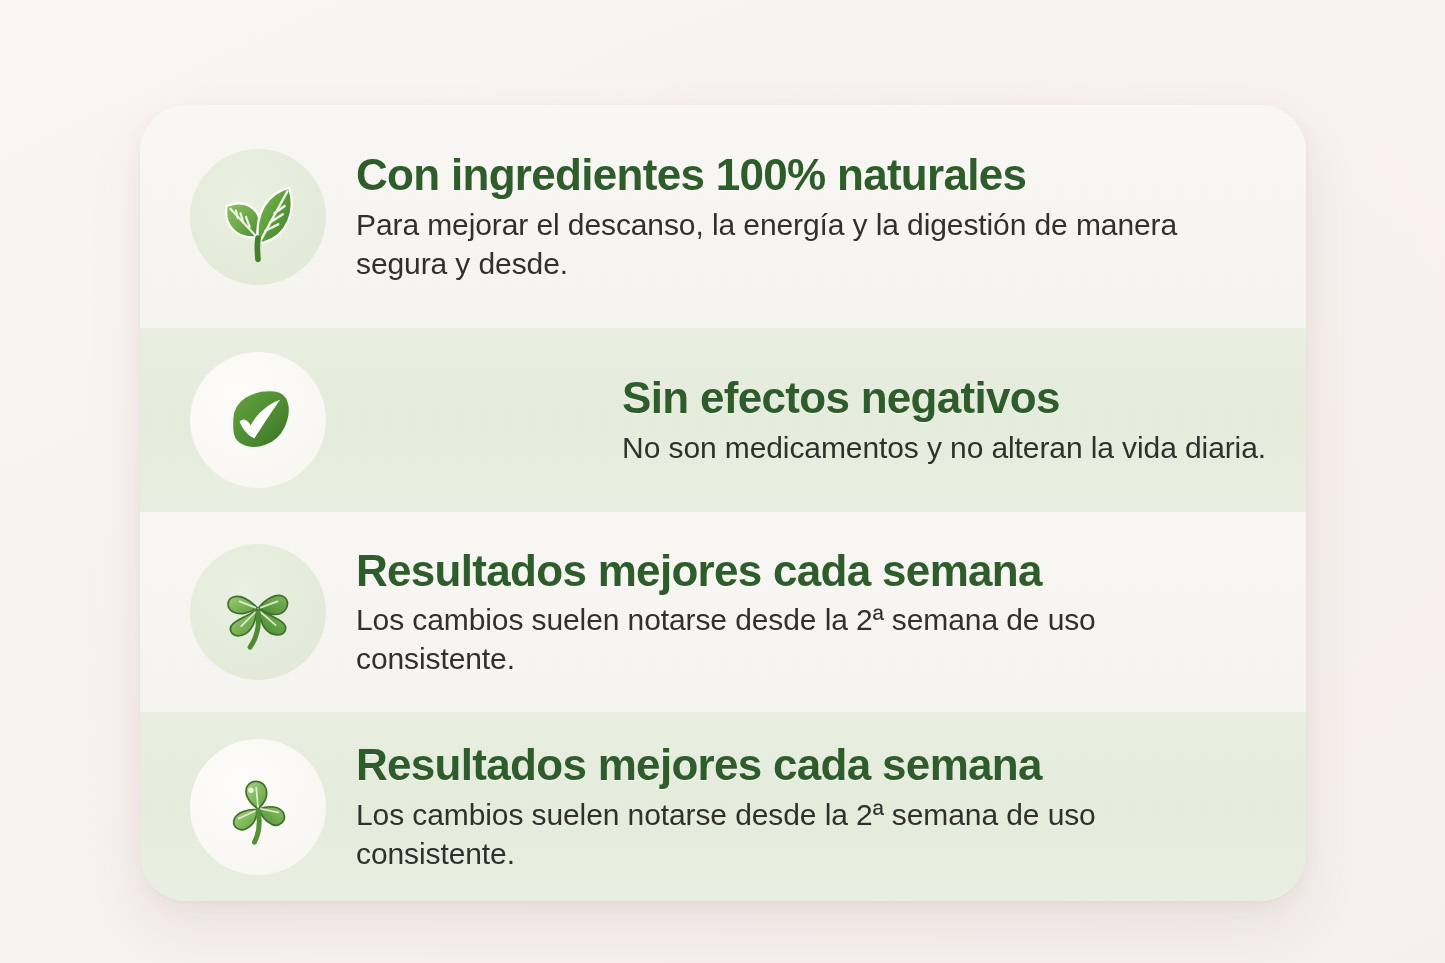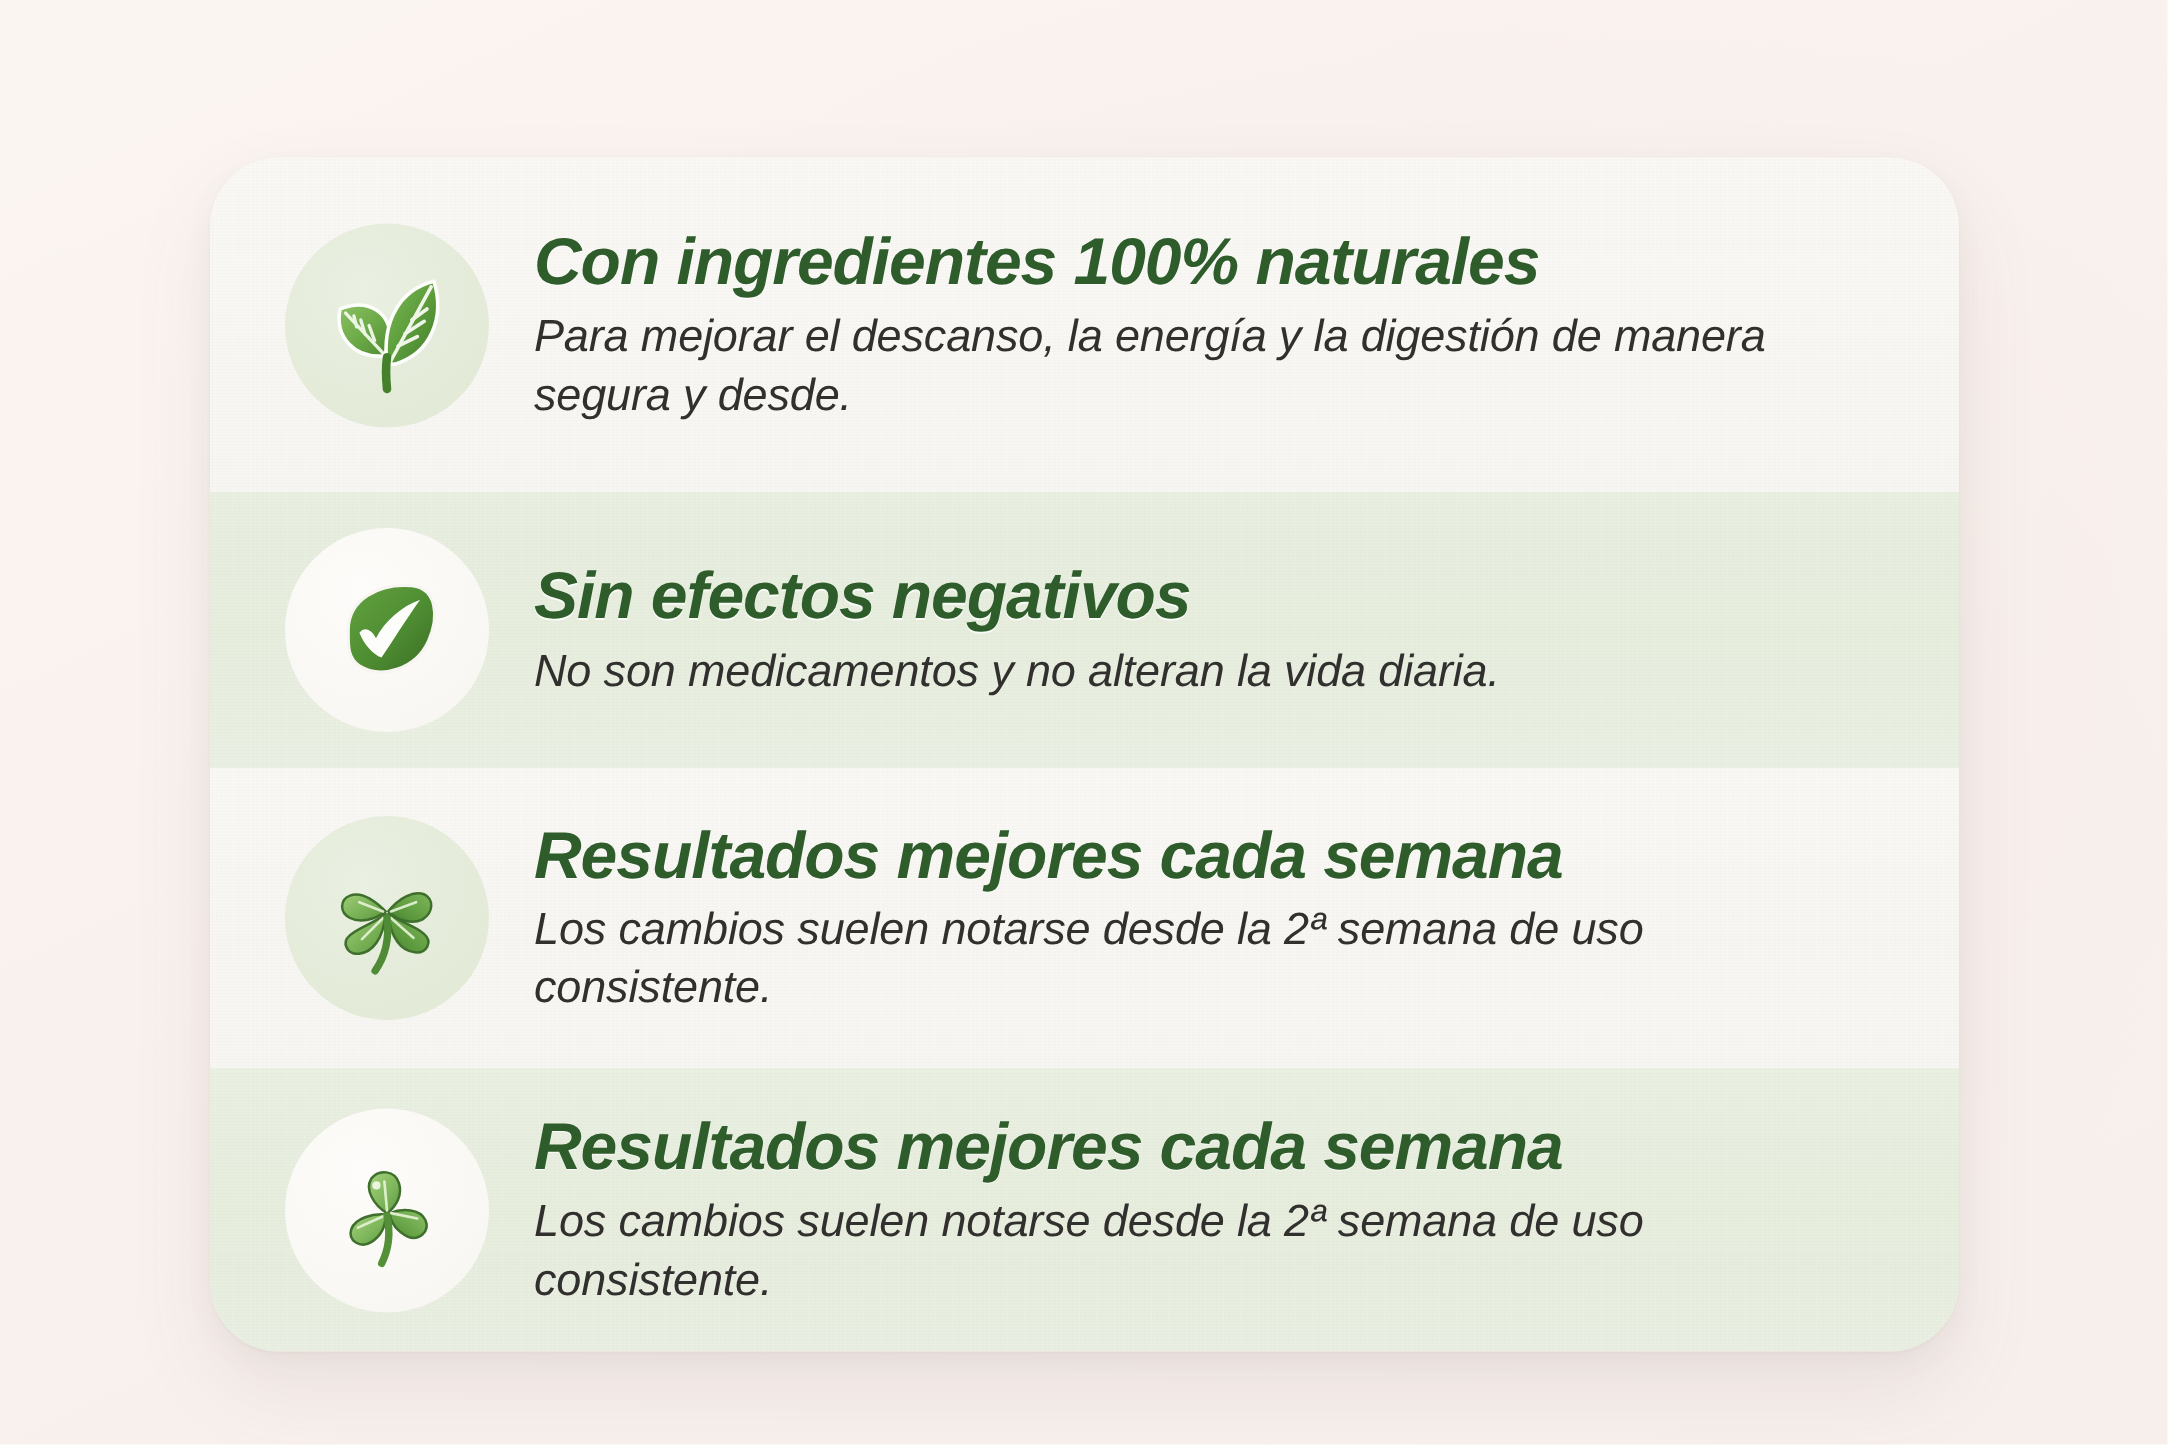--- a/index.html
+++ b/index.html
@@ -35,21 +35,21 @@
 
   
   .row {
     position:relative;
     display:flex;
     align-items:center;
     padding-left:50px;
     width:100%;
   }
   .row-0 { height:223px; }
-  .row-1 { height:184px; }
+  .row-1 { height:184px;justify-content:space-between; }
   .row-2 { height:200px; }
   .row-3 { height:189px; }
 
   .band-light {
     background:
       linear-gradient(180deg,#fbf9f6 0%, #f9f7f3 55%, #f8f6f2 100%);
   }
   .band-green {
     background:
       linear-gradient(180deg,#eaf0e2 0%, #e7eede 50%, #eaf0e3 100%);
@@ -79,21 +79,20 @@
   .badge-white { background:radial-gradient(circle at 38% 32%, #fdfcfa 0%, #faf8f4 62%, #f7f5f0 100%); }
   .badge svg { width:92px; height:92px; display:block; }
   .badge-3 svg, .badge-4 svg { width:88px; height:88px; }
 
   
   .txt {
     padding-left:30px;
     padding-right:40px;
     z-index:2;
     position:relative;
-    font-style:italic;
   }
   .headline {
     font-size:44px;
     font-weight:700;
     letter-spacing:-0.7px;
     line-height:1.12;
     color:#2e5c2b;
     text-shadow:0 1px 0 rgba(255,255,255,0.75);
     white-space:nowrap;
   }

